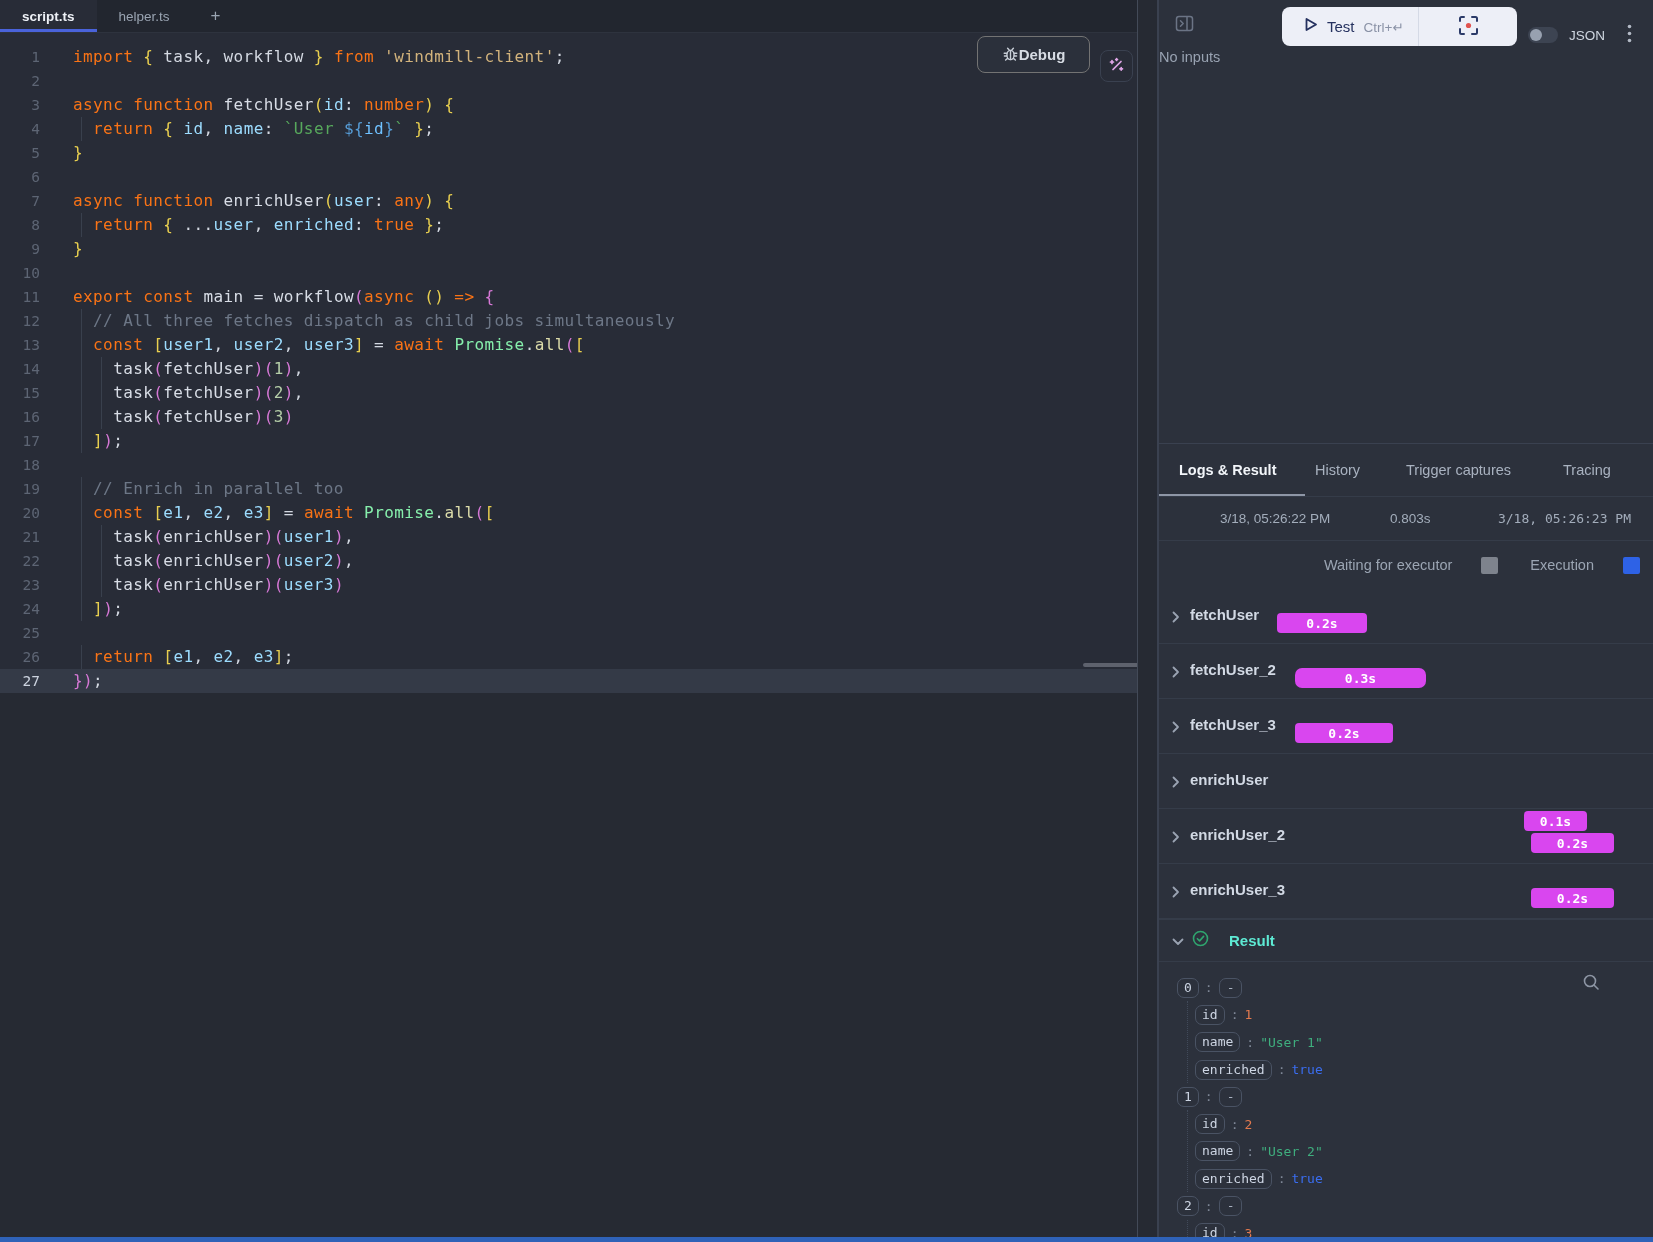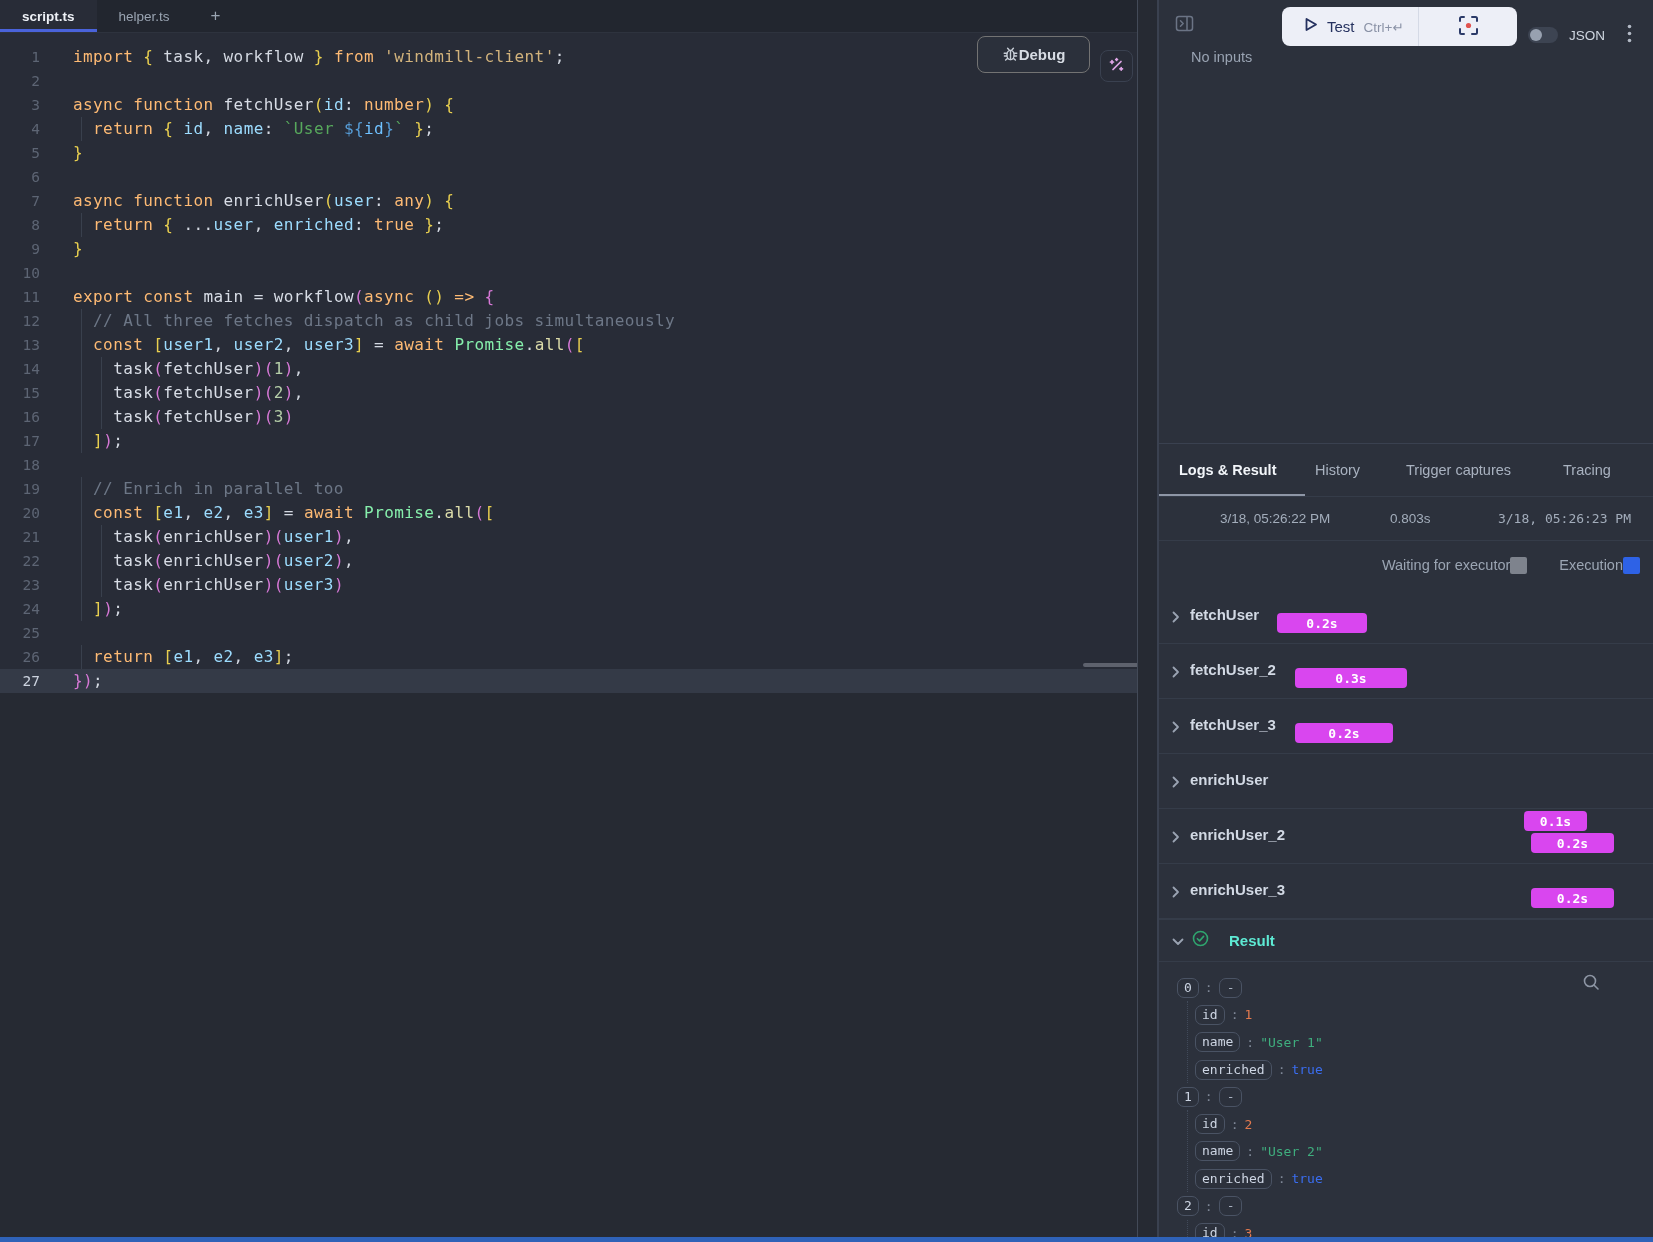--- a/index.html
+++ b/index.html
@@ -25,40 +25,40 @@
   .panel-border { position:absolute; left:1157px; top:0; width:2px; height:1237px; background:#3a4150; }
   .cur-line { position:absolute; left:0; top:636px; width:1156px; height:24px; background:#343a47; }
   .code { position:absolute; left:0; top:0; width:1157px; height:660px;
           font-family:"DejaVu Sans Mono", monospace; font-size:16px; letter-spacing:0.4px; }
   .cl { position:absolute; left:0; height:24px; line-height:24px; white-space:pre; width:100%; }
   .cl .ln { position:absolute; left:0; width:40px; text-align:right; color:#5d6574; font-size:14.5px;
             letter-spacing:0; }
   .cl.active .ln { color:#ccd3df; }
   .cl .lt { position:absolute; left:73px; }
   .cl i.g { position:absolute; top:0; width:1px; height:24px; background:#39404d; }
-  .tk-kw{color:#fdba74} .tk-wh{color:#d4d9e2} .tk-y{color:#e8cf4f} .tk-p{color:#d678d6}
+  .tk-kw{color:#f97316} .tk-wh{color:#d4d9e2} .tk-y{color:#e8cf4f} .tk-p{color:#d678d6}
   .tk-v{color:#9cdcfe} .tk-fn{color:#d8dde6} .tk-num{color:#b5cea8} .tk-str{color:#d2b37c}
   .tk-tpl{color:#57a85c} .tk-tpx{color:#569cd6} .tk-tpv{color:#6fc1ff} .tk-cm{color:#6d7787}
   .tk-tl{color:#86efac} .tk-mt{color:#dcdcaa}
   .hscroll { position:absolute; left:1083px; top:663px; width:72px; height:4px; border-radius:2px;
              background:#8a909b; opacity:.55; }
 
   .debug-btn { position:absolute; left:977px; top:36px; width:113px; height:37px; border-radius:8px;
                border:1px solid #737373; background:#2b303b; color:#d7dce4; font-size:15px; font-weight:600;
                display:flex; align-items:center; justify-content:center; cursor:pointer;
                font-family:"Liberation Sans",sans-serif; }
   .wand-btn { position:absolute; left:1100px; top:50px; width:33px; height:32px; border-radius:8px;
               border:1px solid #3a4150; background:transparent; display:flex; align-items:center;
               justify-content:center; cursor:pointer; }
 
   
   .panel { position:absolute; left:1159px; top:0; width:494px; height:1237px; background:#2c313c; }
   .panel-collapse { position:absolute; left:15px; top:14px; width:22px; height:22px; background:none;
                     border:none; cursor:pointer; }
-  .no-inputs { position:absolute; left:32px; top:49px; font-size:14.5px; color:#99a3b2; }
+  .no-inputs { position:absolute; left:0; top:49px; font-size:14.5px; color:#99a3b2; }
   .test-group { position:absolute; left:123px; top:7px; width:235px; height:39px; background:#edeff7;
                 border-radius:8px; display:flex; align-items:center; }
   .test-main { display:flex; align-items:center; gap:9px; padding:0 14px 0 22px; height:100%; cursor:pointer; }
   .test-label { font-size:15px; font-weight:400; color:#25315f; }
   .test-shortcut { font-size:13.5px; color:#8a92a6; }
   .test-divider { width:1px; height:39px; background:#d5dae6; }
   .capture-btn { flex:1; height:100%; display:flex; align-items:center; justify-content:center; cursor:pointer; }
   .json-toggle-wrap { position:absolute; left:369px; top:27px; display:flex; align-items:center; gap:11px; }
   .toggle { width:30px; height:16px; border-radius:8px; background:#3d4452; position:relative; cursor:pointer; }
   .toggle .knob { position:absolute; left:2px; top:2px; width:12px; height:12px; border-radius:50%;
@@ -77,21 +77,21 @@
               font-size:13.5px; color:#a3adbb; }
   .meta-row span { position:absolute; top:14px; }
   .m-start { left:61px; }
   .m-dur { left:231px; }
   .m-end { right:22px; font-family:"DejaVu Sans Mono",monospace; font-size:13px; }
 
   .legend { position:absolute; left:0; top:540px; width:494px; height:49px; border-top:1px solid #353c49;
             display:flex; align-items:center; justify-content:flex-end; gap:12px; padding-right:13px; }
   .legend .lg-label { font-size:14.5px; color:#9ba5b3; }
   .legend .sw { width:17px; height:17px; border-radius:2px; }
-  .legend .lg-item { display:flex; align-items:center; gap:0; margin-left:20px; }
+  .legend .lg-item { display:flex; align-items:center; gap:29px; margin-left:20px; }
 
   .timeline { position:absolute; left:0; top:589px; width:494px; }
   .trow { position:relative; width:494px; height:55px; border-bottom:1px solid #353c49; }
   .trow .chev { position:absolute; left:13px; top:20px; cursor:pointer; }
   .trow .tname { position:absolute; left:31px; top:17px; font-size:15px; font-weight:600; color:#d2d9e4; }
   .tbar { position:absolute; top:24px; height:20px; border-radius:4px; background:#d946ef; color:#fff;
           font-family:"DejaVu Sans Mono",monospace; font-size:13px; font-weight:700;
           display:flex; align-items:center; justify-content:center; }
 
   .result-header { position:absolute; left:0; top:919px; width:494px; height:42px; border-top:1px solid #353c49;
@@ -272,21 +272,21 @@
               <path d="M1.5 1.5 L6 6 L1.5 10.5"></path>
             </svg></span>
           <span class="tname">fetchUser</span>
           <div class="tbar" style="left: 118px; width: 90px;">0.2s</div>
         </div>
         <div class="trow">
           <span class="chev"><svg width="8" height="12" viewBox="0 0 8 12" fill="none" stroke="#9aa3b2" stroke-width="1.8" stroke-linecap="round" stroke-linejoin="round">
               <path d="M1.5 1.5 L6 6 L1.5 10.5"></path>
             </svg></span>
           <span class="tname">fetchUser_2</span>
-          <div class="tbar" style="left: 136px; width: 112px;">0.3s</div>
+          <div class="tbar" style="left: 136px; width: 131px; border-radius: 7px;">0.3s</div>
         </div>
         <div class="trow">
           <span class="chev"><svg width="8" height="12" viewBox="0 0 8 12" fill="none" stroke="#9aa3b2" stroke-width="1.8" stroke-linecap="round" stroke-linejoin="round">
               <path d="M1.5 1.5 L6 6 L1.5 10.5"></path>
             </svg></span>
           <span class="tname">fetchUser_3</span>
           <div class="tbar" style="left: 136px; width: 98px;">0.2s</div>
         </div>
         <div class="trow">
           <span class="chev"><svg width="8" height="12" viewBox="0 0 8 12" fill="none" stroke="#9aa3b2" stroke-width="1.8" stroke-linecap="round" stroke-linejoin="round">

